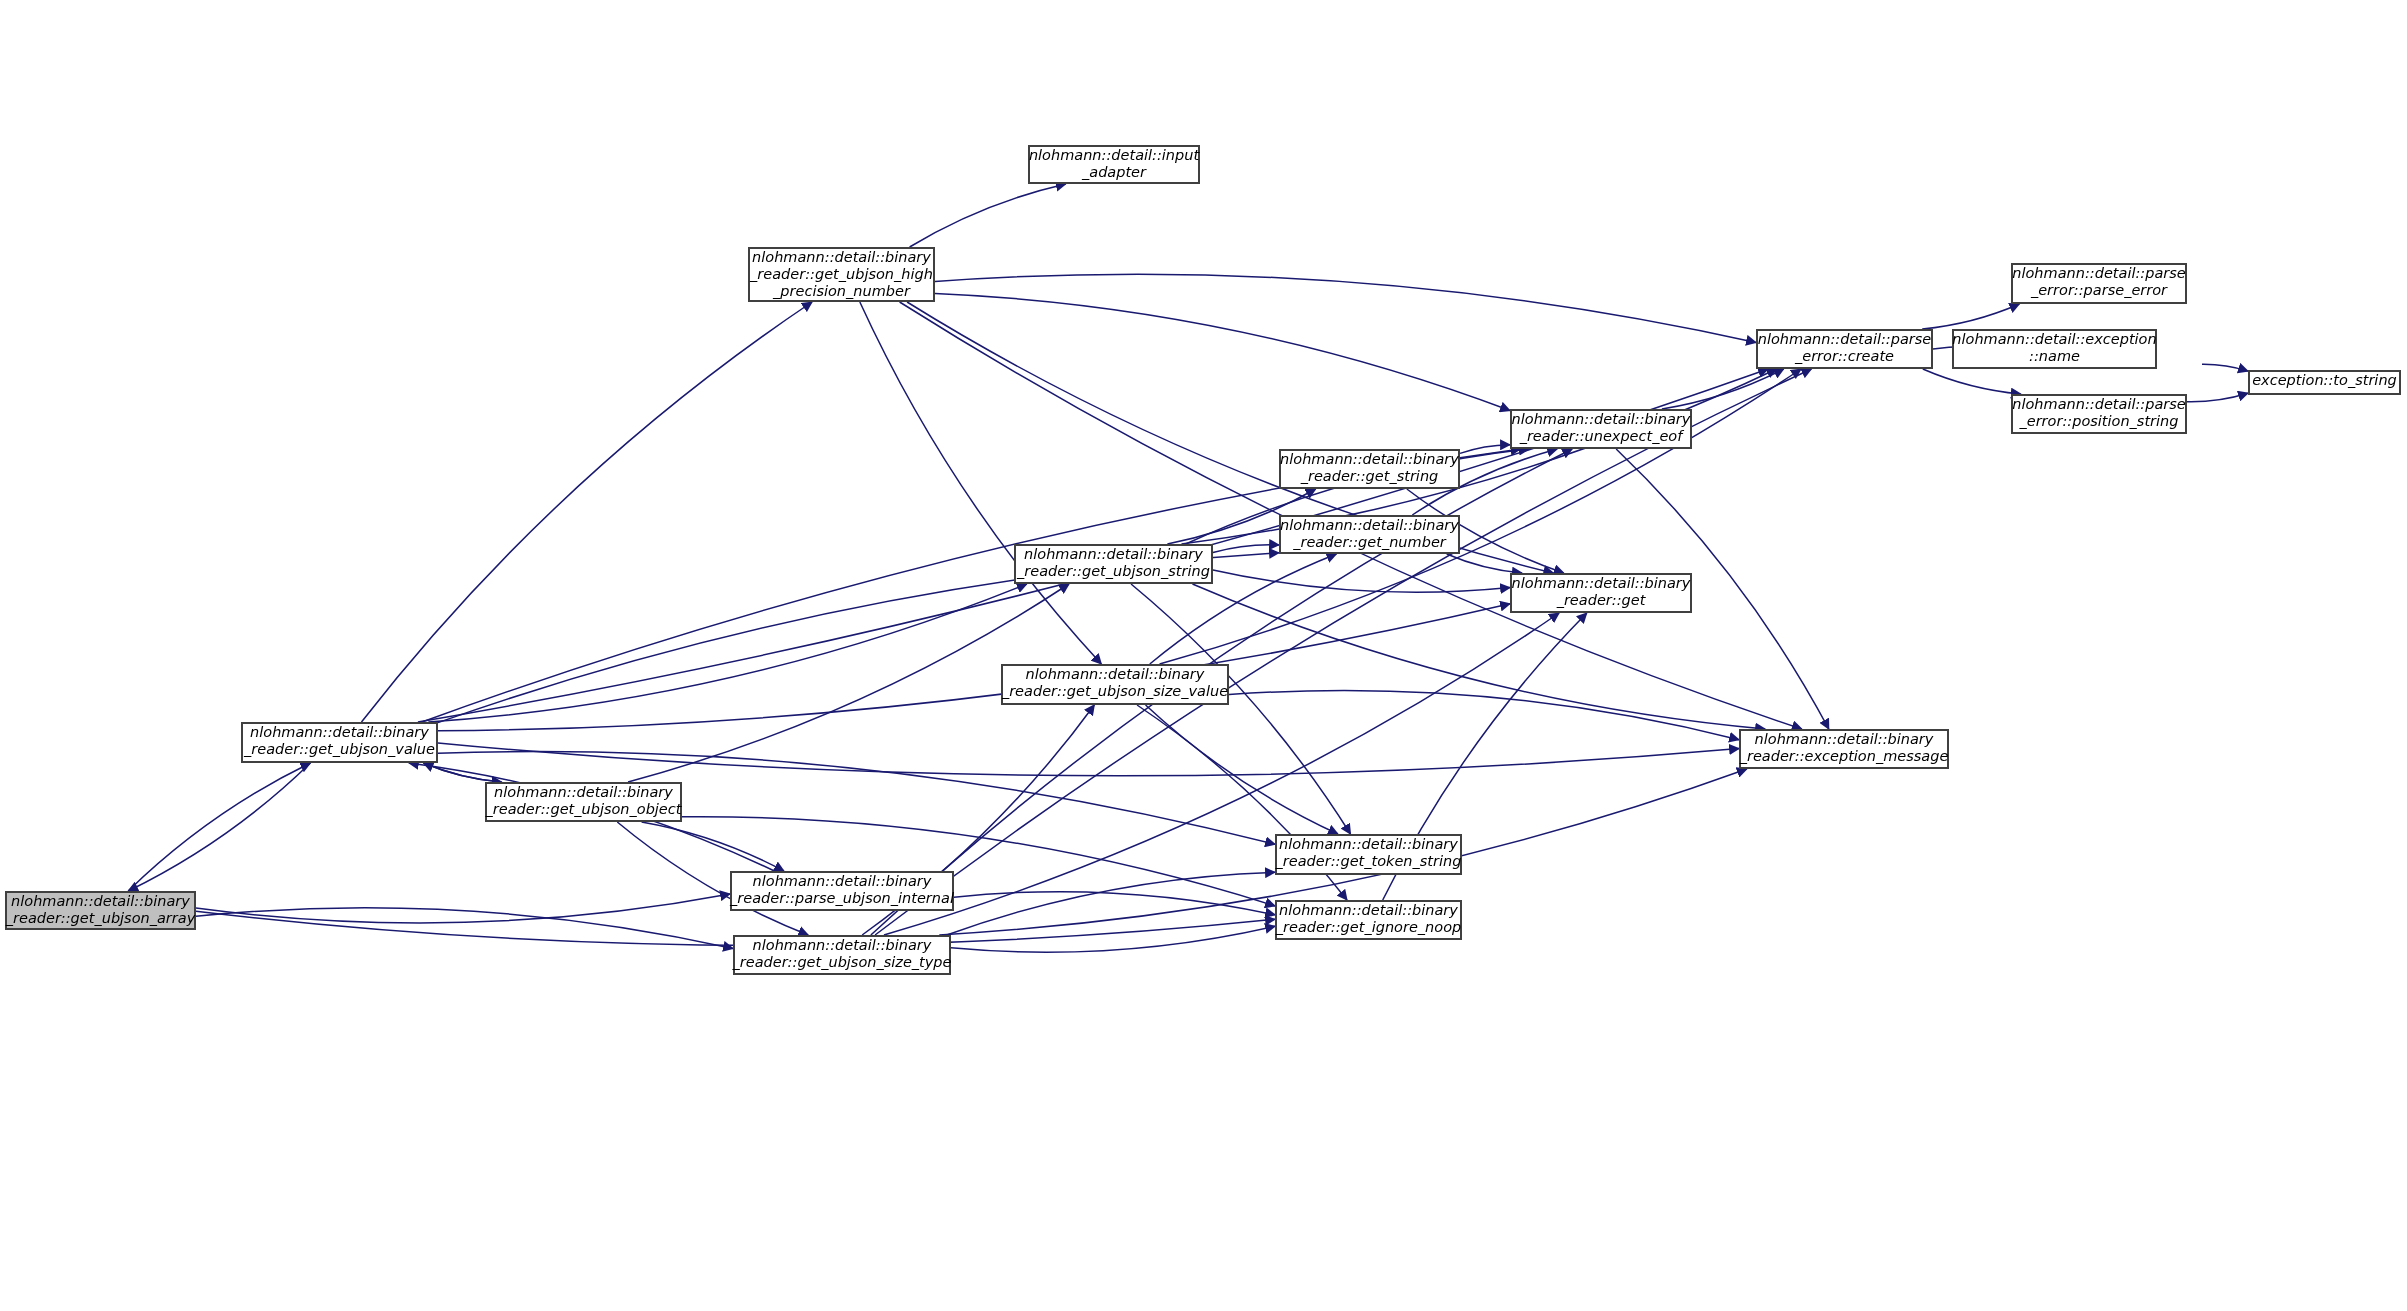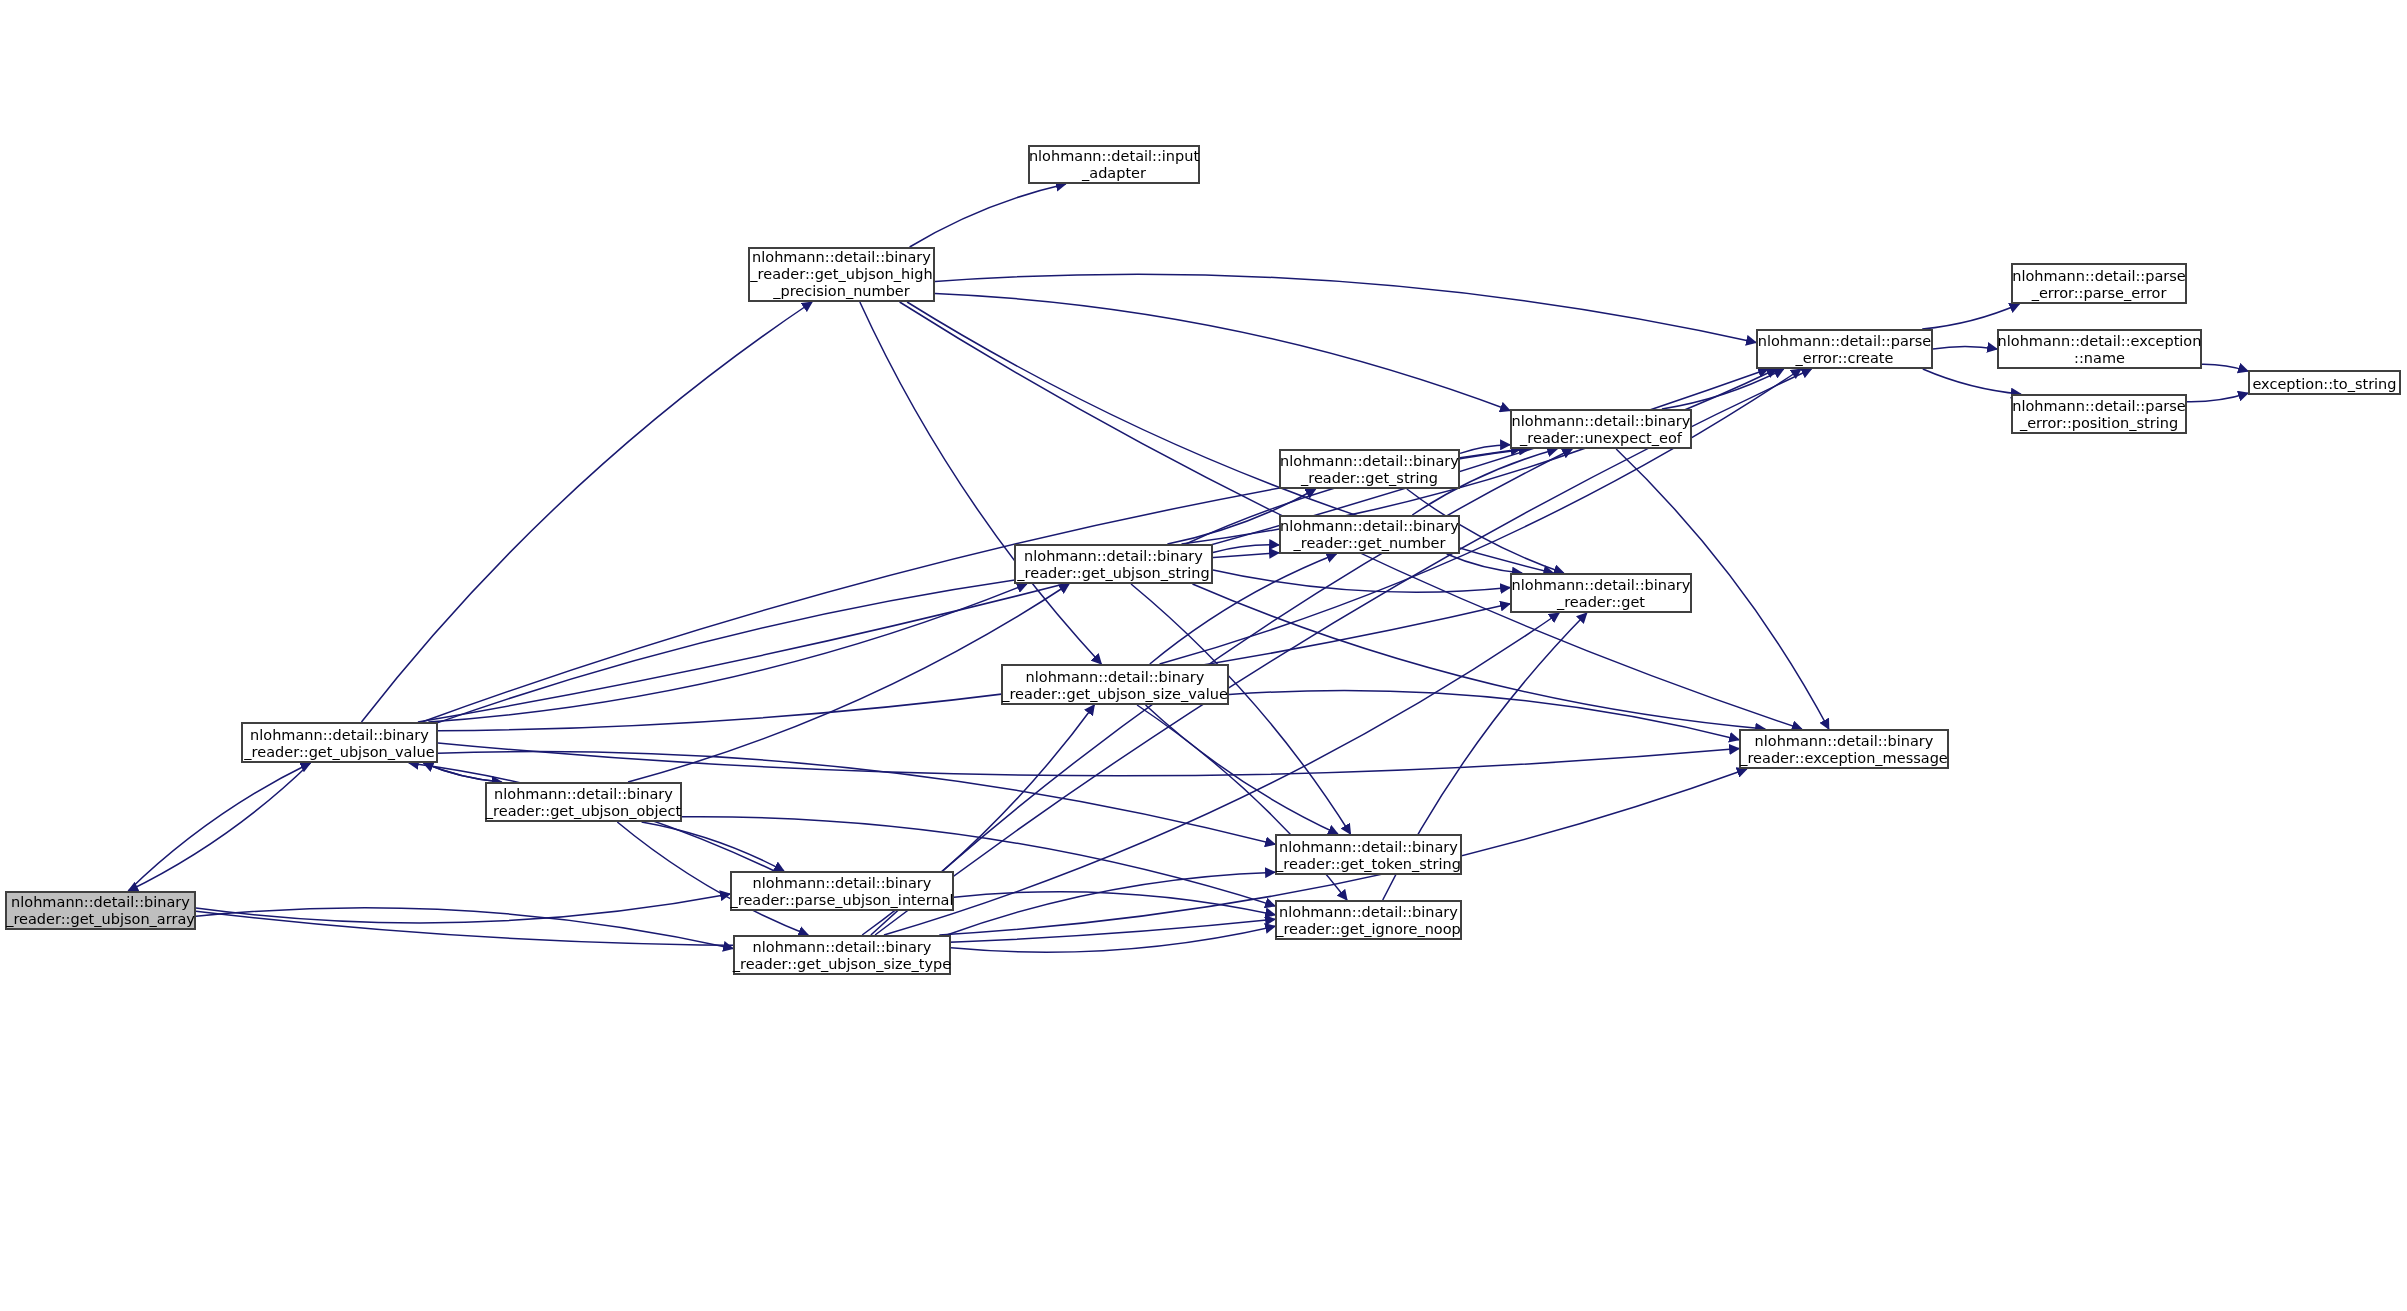--- a/index.html
+++ b/index.html
@@ -3,22 +3,22 @@
 <meta charset="utf-8">
 <style>
   html, body { margin: 0; padding: 0; background: #ffffff; }
   body { width: 2407px; height: 1311px; position: relative; overflow: hidden; }
   #graph { position: absolute; left: 0; top: 0; width: 2407px; height: 1311px; }
   .node {
     position: absolute; box-sizing: border-box;
     border: 2px solid #404040; background: #ffffff;
     font-family: "DejaVu Sans", sans-serif; font-size: 14.5px; line-height: 17px;
     color: #000000; text-align: center;
-    display: flex; align-items: flex-end; justify-content: center;
-    white-space: pre; cursor: pointer;
+    display: flex; align-items: flex-start; justify-content: center;
+    white-space: pre; cursor: pointer; font-style: italic;
   }
   .node.root { background: #bfbfbf; }
   .node span { display: block; }
 </style>
 </head>
 <body>
 
 <svg id="graph" xmlns="http://www.w3.org/2000/svg" width="2407" height="1311">
   <defs>
     <marker id="arrow" viewBox="0 0 10 10" refX="9" refY="5" markerWidth="11" markerHeight="11" markerUnits="userSpaceOnUse" orient="auto">
@@ -118,18 +118,18 @@
   <div class="node" style="left: 1275px; top: 834px; width: 187px; height: 41px;"><span>nlohmann::detail::binary
 _reader::get_token_string</span></div>
   <div class="node" style="left: 1275px; top: 900px; width: 187px; height: 40px;"><span>nlohmann::detail::binary
 _reader::get_ignore_noop</span></div>
   <div class="node" style="left: 1739px; top: 729px; width: 210px; height: 40px;"><span>nlohmann::detail::binary
 _reader::exception_message</span></div>
   <div class="node" style="left: 1756px; top: 329px; width: 177px; height: 40px;"><span>nlohmann::detail::parse
 _error::create</span></div>
   <div class="node" style="left: 2011px; top: 263px; width: 176px; height: 41px;"><span>nlohmann::detail::parse
 _error::parse_error</span></div>
-  <div class="node" style="left: 1997px; top: 329px; width: 205px; height: 40px;"><span>nlohmann::detail::exception
+  <div class="node" style="left: 1952px; top: 329px; width: 205px; height: 40px;"><span>nlohmann::detail::exception
 ::name</span></div>
   <div class="node" style="left: 2011px; top: 394px; width: 176px; height: 40px;"><span>nlohmann::detail::parse
 _error::position_string</span></div>
   <div class="node" style="left: 2248px; top: 370px; width: 153px; height: 25px;"><span>exception::to_string</span></div>
 </div>
 
 </body></html>

